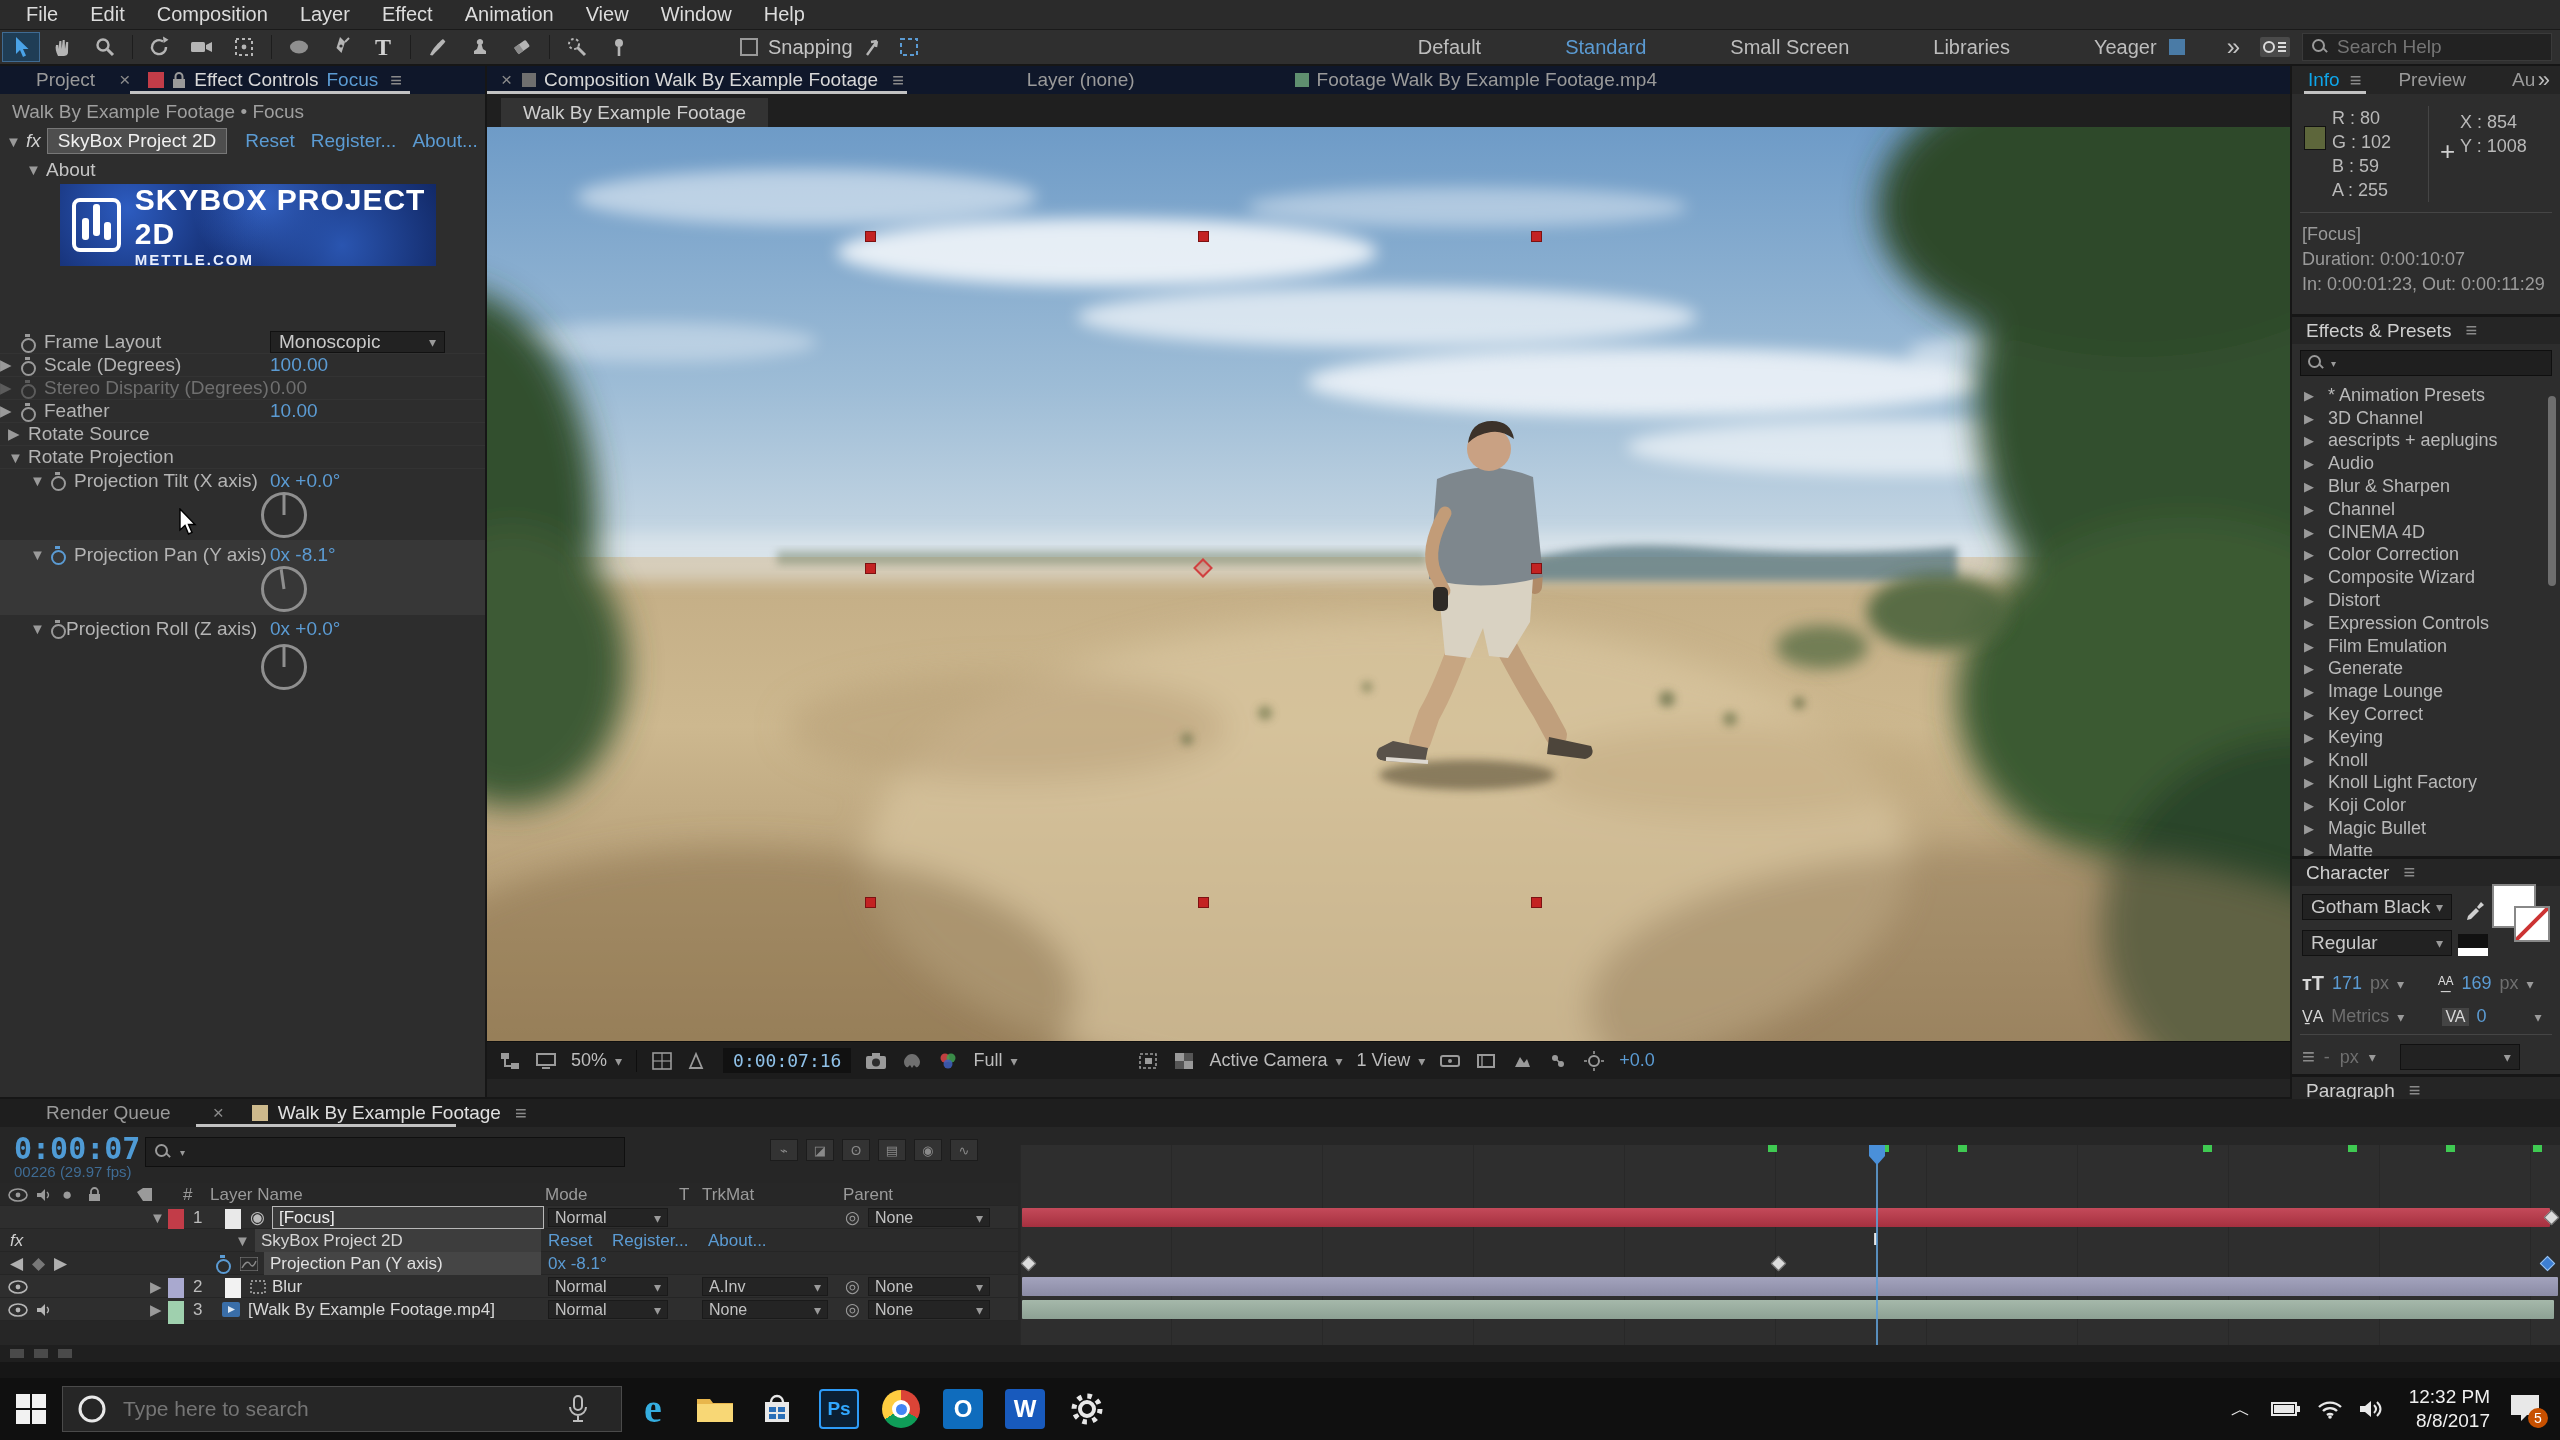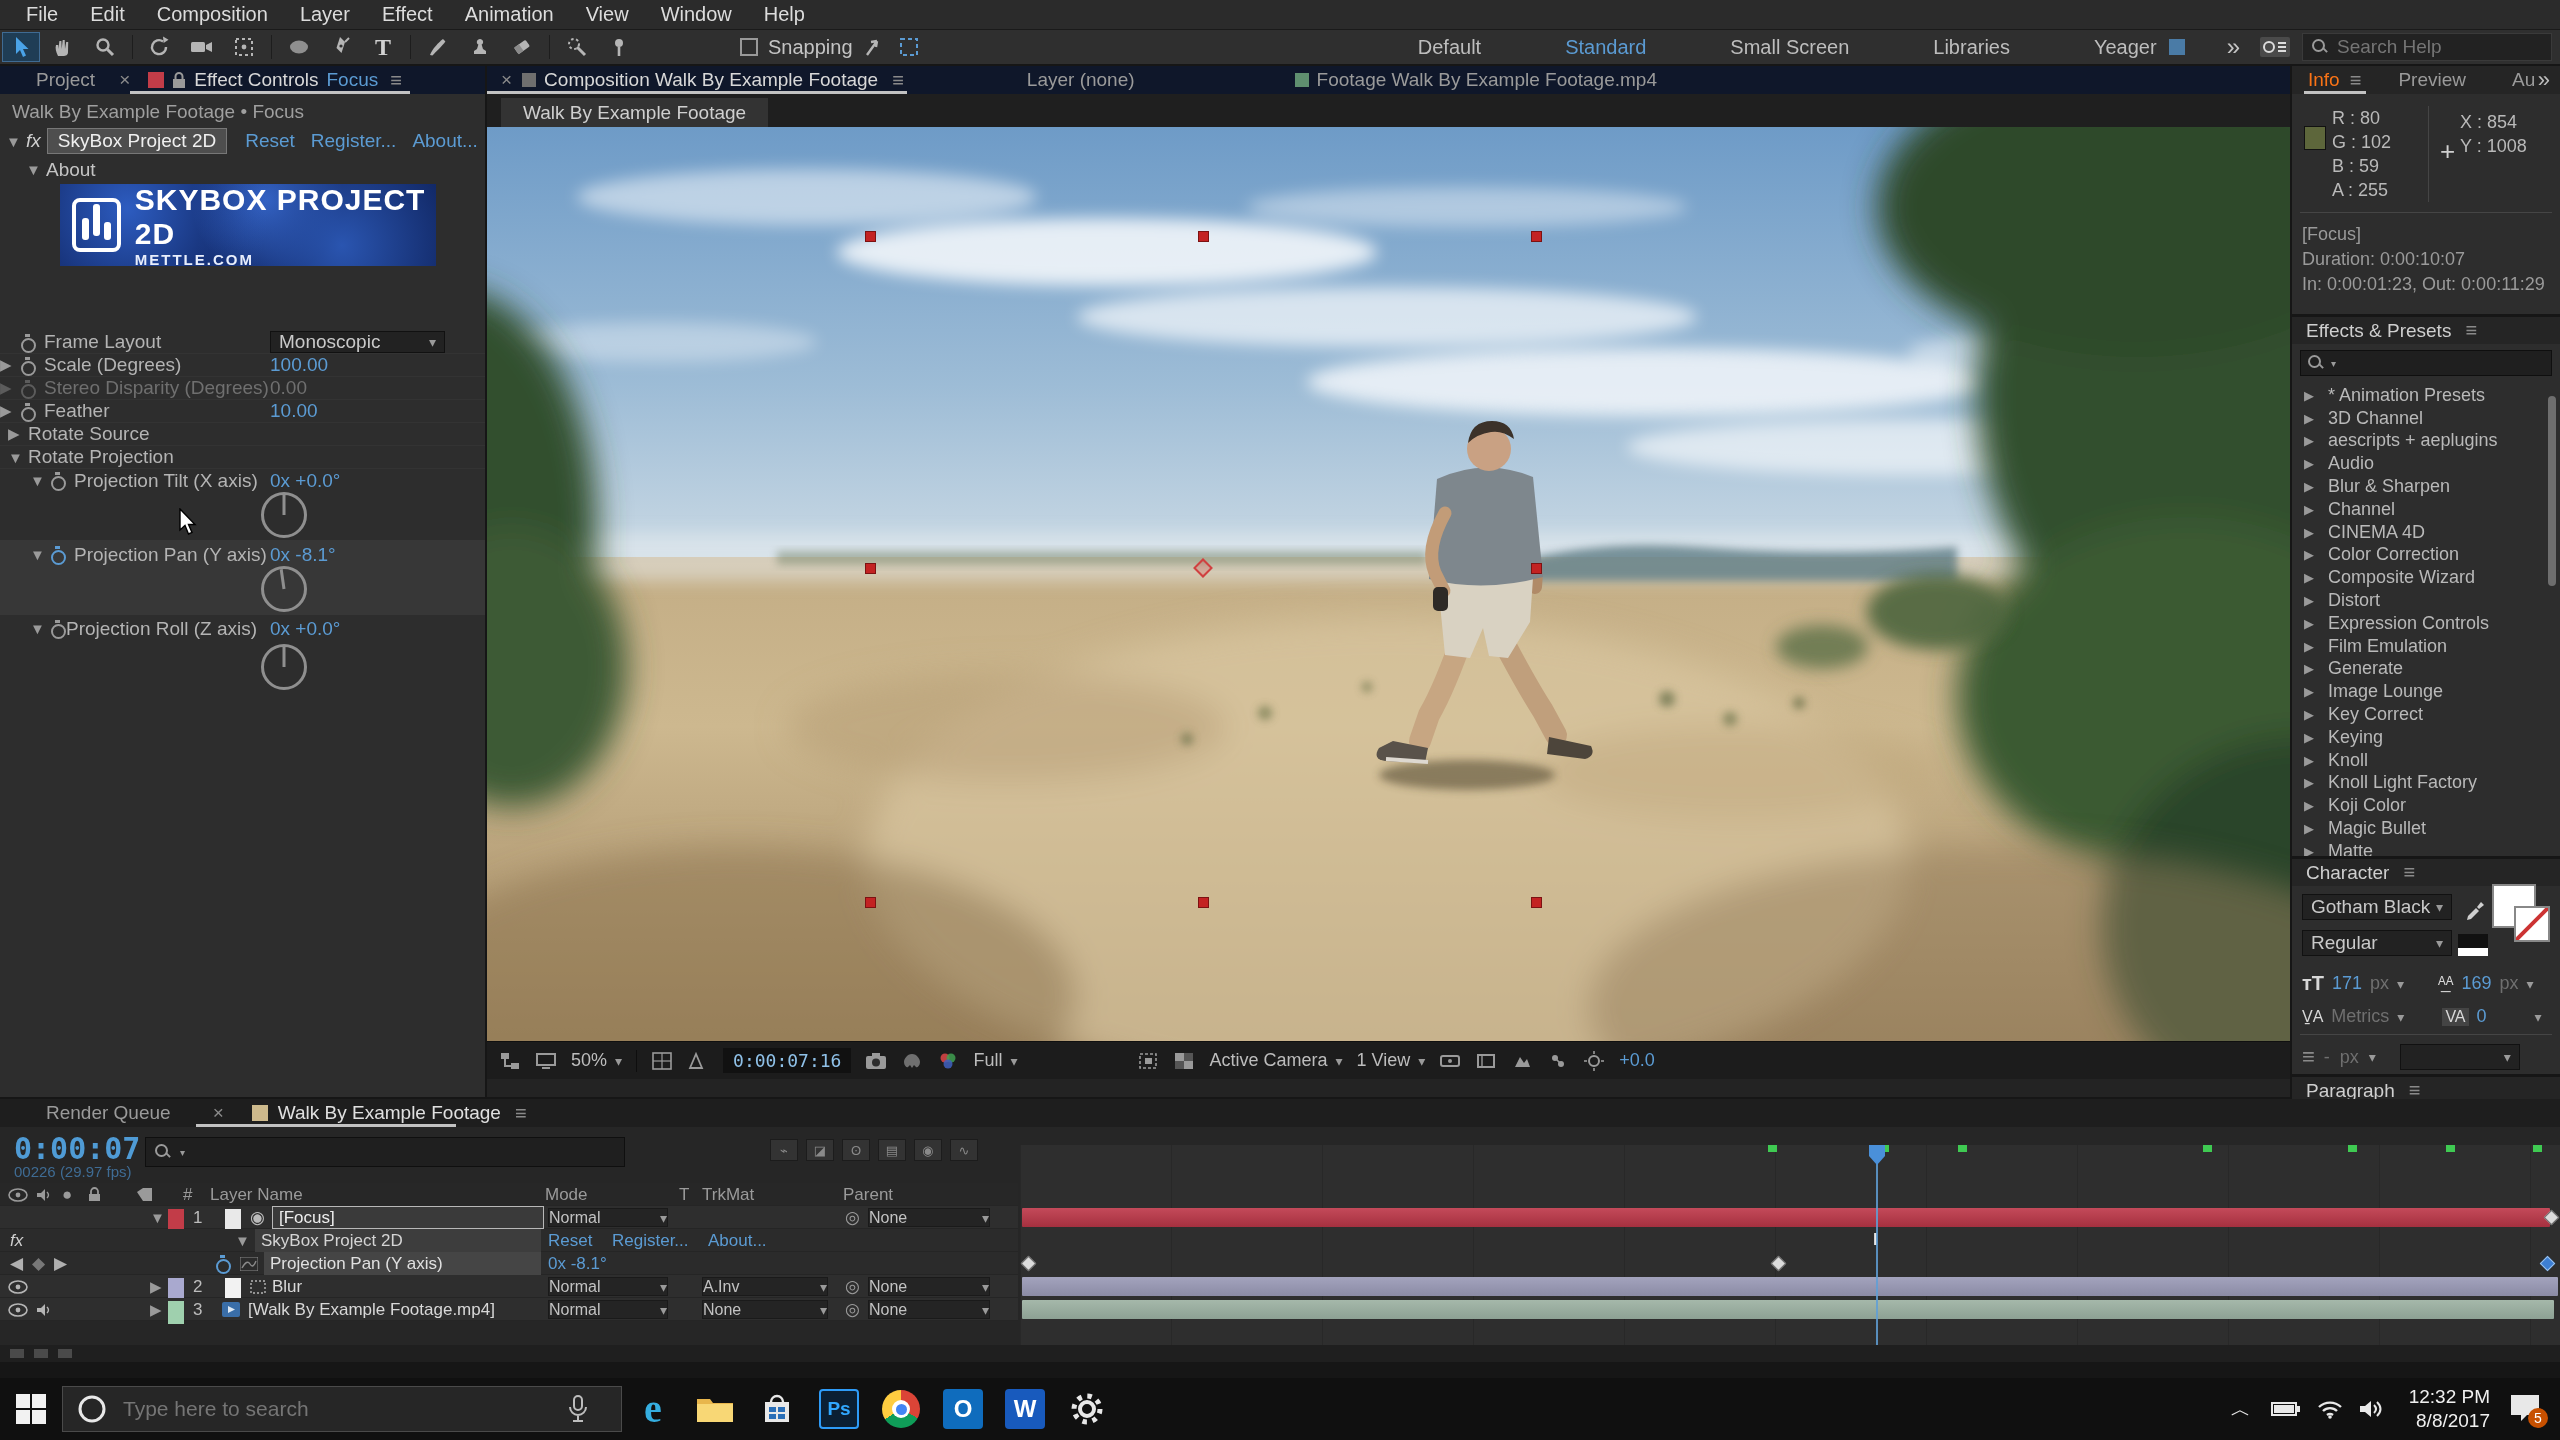--- a/index.html
+++ b/index.html
@@ -85,21 +85,21 @@
   .fx-cat{height:22.8px;display:flex;align-items:center;gap:10px;padding-left:12px;font-size:18px;color:#b9b9b9}
   .fx-cat .arrow{width:14px;font-size:13px}
 
   
   #timeline{left:0;top:1099px;width:2560px;height:263px;background:#262626}
   #tl-tabs{position:absolute;left:0;top:0;width:2560px;height:28px;background:#1e1e1e;
     display:flex;align-items:center;font-size:19px;color:#9a9a9a}
   .tl-row{position:absolute;left:0;width:1018px;height:23px;background:#2e2e2e;border-bottom:1px solid #252525;font-size:17px;color:#bdbdbd}
   .cell{position:absolute;top:0;height:23px;display:flex;align-items:center}
   .tl-dd{position:absolute;top:2px;height:19px;background:#242424;border:1px solid #1a1a1a;
-     display:flex;align-items:center;justify-content:space-between;padding:0 0;font-size:16px;color:#c2c2c2}
+     display:flex;align-items:center;justify-content:space-between;padding:0 6px;font-size:16px;color:#c2c2c2}
   #track-area{position:absolute;left:1020px;top:46px;width:1540px;height:217px;background:#2e2e2e;
      background-image:repeating-linear-gradient(to right,rgba(0,0,0,.14) 0 1px,transparent 1px 151px)}
   .track-row{position:absolute;left:0;width:1540px;height:23px}
   .bar{position:absolute;top:2px;height:19px;border-radius:1px}
   .kf{position:absolute;width:11px;height:11px;transform:rotate(45deg);background:#dcdcdc;border:1px solid #6e6e6e;top:6px}
   .kf.sel{background:#3d7fd4;border-color:#9cc4ee}
   .gtick{position:absolute;top:0;width:9px;height:7px;background:#3fca52}
   #ruler{position:absolute;left:1020px;top:46px;width:1540px;height:29px;background:#282828;border-bottom:1px solid #1c1c1c;overflow:hidden}
   .rtick{position:absolute;top:4px;font-size:15px;color:#909090;white-space:nowrap}
   .rtick::after{content:"";position:absolute;left:45%;top:19px;width:1px;height:5px;background:#6a6a6a}
@@ -603,21 +603,21 @@
           </g>
         </svg>
       </span>
     <span class="blue">+0.0</span>
   </div>
 </div>
 
 <div id="right-col" class="panel">
 
   <div class="tabbar" style="background:#252525">
-    <span style="color:#f97316;padding-left:16px">Info</span>
+    <span style="color:#0ea5e9;padding-left:16px">Info</span>
     <span class="panel-menu" style="padding-left:10px">≡</span>
     <span style="padding-left:38px">Preview</span>
     <span style="padding-left:46px">Au</span>
     <span style="margin-left:auto;padding-right:10px;font-size:22px;color:#bdbdbd">»</span>
     <span class="tab-underline" style="left:12px;width:62px"></span>
   </div>
   <div class="abs" style="left: 12px; top: 60px; width: 22px; height: 24px; border: 1px solid rgb(17, 17, 17); background: rgb(93, 102, 59);" id="info-swatch"></div>
   <div class="abs" style="left:40px;top:40px;font-size:18px;line-height:24px;color:#b9b9b9">
     <div><span>R :</span> <span>80</span></div>
     <div><span>G :</span> <span>102</span></div>

